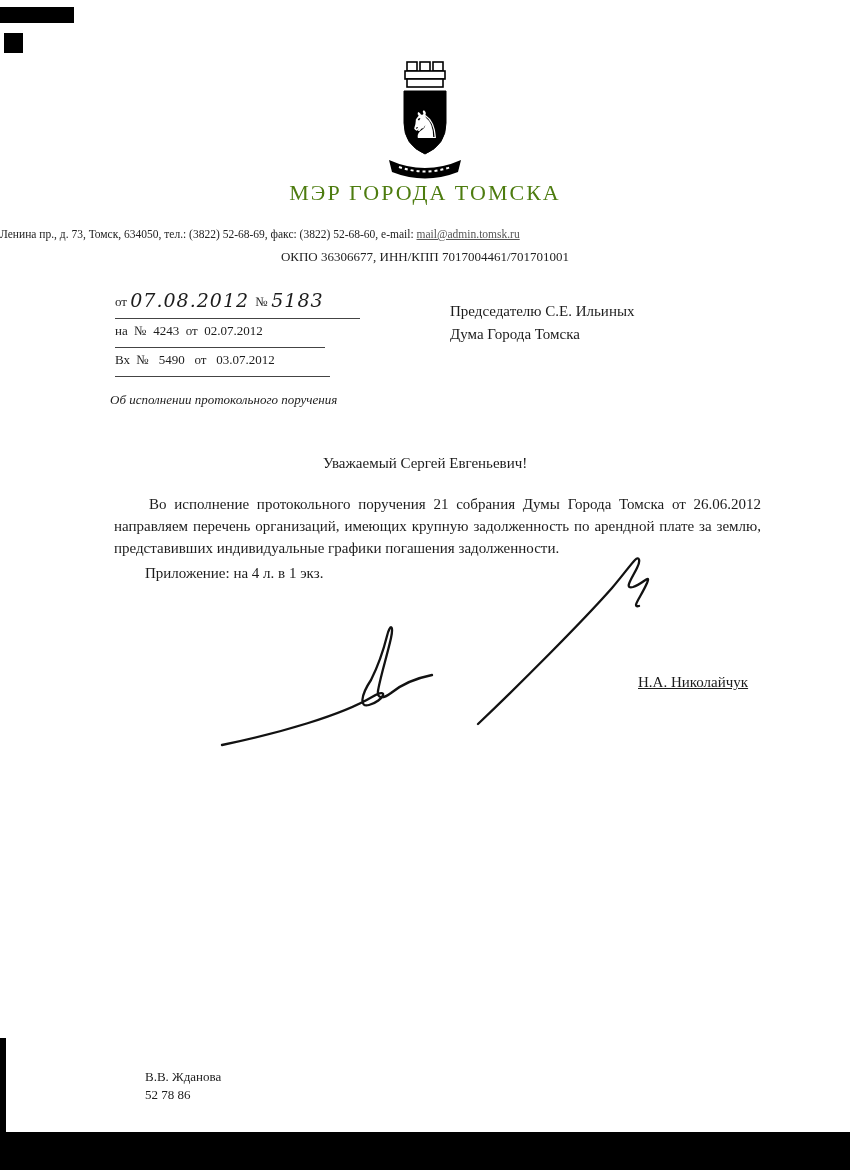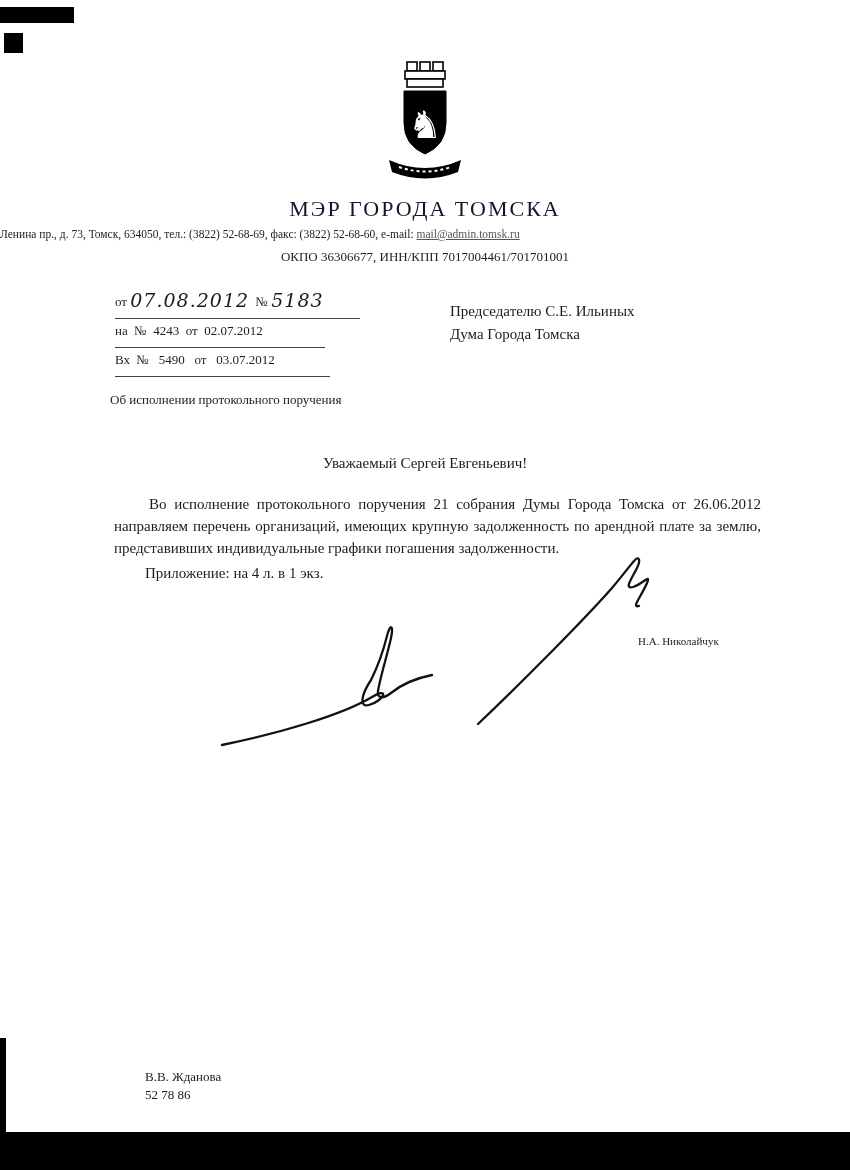--- a/index.html
+++ b/index.html
@@ -10,22 +10,22 @@
   }
   
   .artifact{position:absolute;background:#000;}
   .art-top-bar{left:0;top:7px;width:74px;height:16px;}
   .art-top-square{left:4px;top:33px;width:19px;height:20px;}
   .art-left-strip{left:0;top:1038px;width:6px;height:132px;}
   .art-bottom-bar{left:0;bottom:0;width:850px;height:38px;}
   
   .coat{position:absolute;left:50%;top:60px;transform:translateX(-50%);}
   .lh-title{
-    position:absolute;left:0;top:196px;width:100%;text-align:center;
-    font-size:22px;letter-spacing:2px;color:#0f172a;
+    position:absolute;left:0;top:180px;width:100%;text-align:center;
+    font-size:22px;letter-spacing:2px;color:#4d7c0f;
   }
   .lh-address{
     position:absolute;left:0;top:228px;width:100%;text-align:left;
     font-size:11.5px;color:#222;
   }
   .lh-address .email{text-decoration:underline;color:#555;}
   .lh-codes{
     position:absolute;left:0;top:249px;width:100%;text-align:center;
     font-size:13px;color:#222;
   }
@@ -33,27 +33,27 @@
   .meta{position:absolute;left:115px;top:288px;font-size:13px;}
   .meta-line{white-space:pre;border-bottom:1px solid #444;padding-bottom:8px;margin-bottom:4px;}
   .meta-line1{width:245px;}
   .meta-line2{width:210px;}
   .meta-line3{width:215px;}
   .hw{
     font-family:"DejaVu Serif", serif;font-style:italic;font-size:19px;
     letter-spacing:1px;position:relative;top:1px;
   }
   .recipient{position:absolute;left:450px;top:300px;font-size:15px;line-height:1.55;}
-  .subject{position:absolute;left:110px;top:392px;font-size:13px;}
+  .subject{position:absolute;left:110px;top:392px;font-size:13px;font-style:italic;}
   
   .salutation{position:absolute;left:323px;top:455px;font-size:15px;}
   .body-block{position:absolute;left:110px;top:490px;width:655px;font-size:15px;line-height:1.45;}
   .body-par{text-align:justify;text-indent:35px;margin:4px;}
   .attachment{text-indent:35px;margin:2px 0 0 0;}
-  .signer{position:absolute;left:638px;top:635px;font-size:11px;}
+  .signer{position:absolute;left:638px;top:674px;font-size:15px;text-decoration:underline;}
   .signature-svg{position:absolute;left:210px;top:548px;z-index:3;pointer-events:none;}
   
   .executor{position:absolute;left:145px;top:1068px;font-size:13px;line-height:1.4;font-family:Liberation Serif, serif;}
 </style>
 </head>
 <body>
 
 <div class="page">
 
   <div class="artifact art-top-bar"></div>

